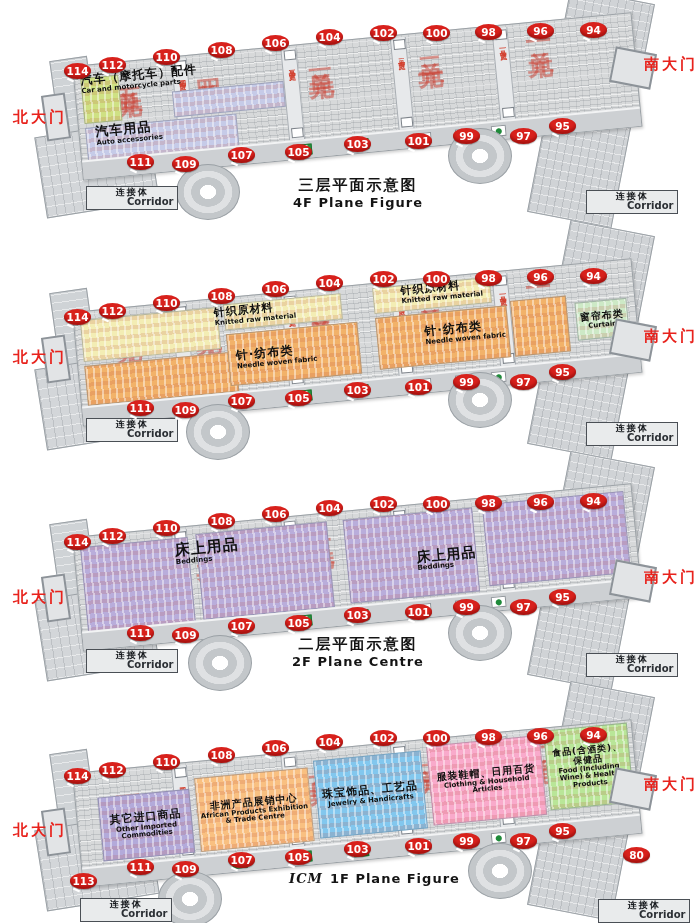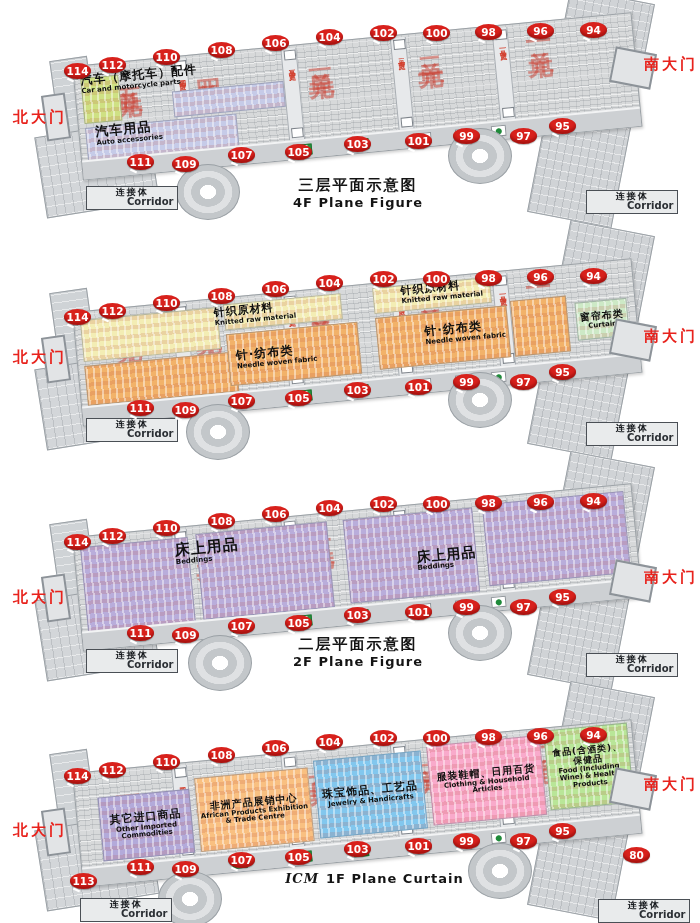--- a/index.html
+++ b/index.html
@@ -398,21 +398,21 @@
         <div class="badge" style="left: 285px; top: 152px;">105</div>
         <div class="badge" style="left: 344px; top: 144px;">103</div>
         <div class="badge" style="left: 405px; top: 141px;">101</div>
         <div class="badge" style="left: 453px; top: 136px;">99</div>
         <div class="badge" style="left: 510px; top: 136px;">97</div>
         <div class="badge" style="left: 549px; top: 126px;">95</div>
       </div>
     <span class="gate-label south">南大门</span>
     <div class="title">
       <div class="zh">二层平面示意图</div>
-      <div class="en"><span>2F Plane Figure</span></div>
+      <div class="en"><span>2F Plane Centre</span></div>
     </div>
   </section>
 
   <section class="floor f3">
     <span class="gate-label north">北大门</span>
 
     <div class="wing-a"></div>
     <div class="wing-b"></div>
     <div class="entrance north-entrance"></div>
     <div class="right-wing"></div>
@@ -509,17 +509,17 @@
         <div class="badge" style="left: 285px; top: 156px;">105</div>
         <div class="badge" style="left: 344px; top: 148px;">103</div>
         <div class="badge" style="left: 405px; top: 145px;">101</div>
         <div class="badge" style="left: 453px; top: 140px;">99</div>
         <div class="badge" style="left: 510px; top: 140px;">97</div>
         <div class="badge" style="left: 549px; top: 130px;">95</div>
         <div class="badge" style="left: 623px; top: 154px;">80</div>
       </div>
     <span class="gate-label south">南大门</span>
     <div class="title">
-      <div class="en"><i class="icm">ICM</i><span>1F Plane Curtain</span></div>
+      <div class="en"><i class="icm">ICM</i><span>1F Plane Figure</span></div>
     </div>
   </section>
 
 </div>
 
 </body></html>

